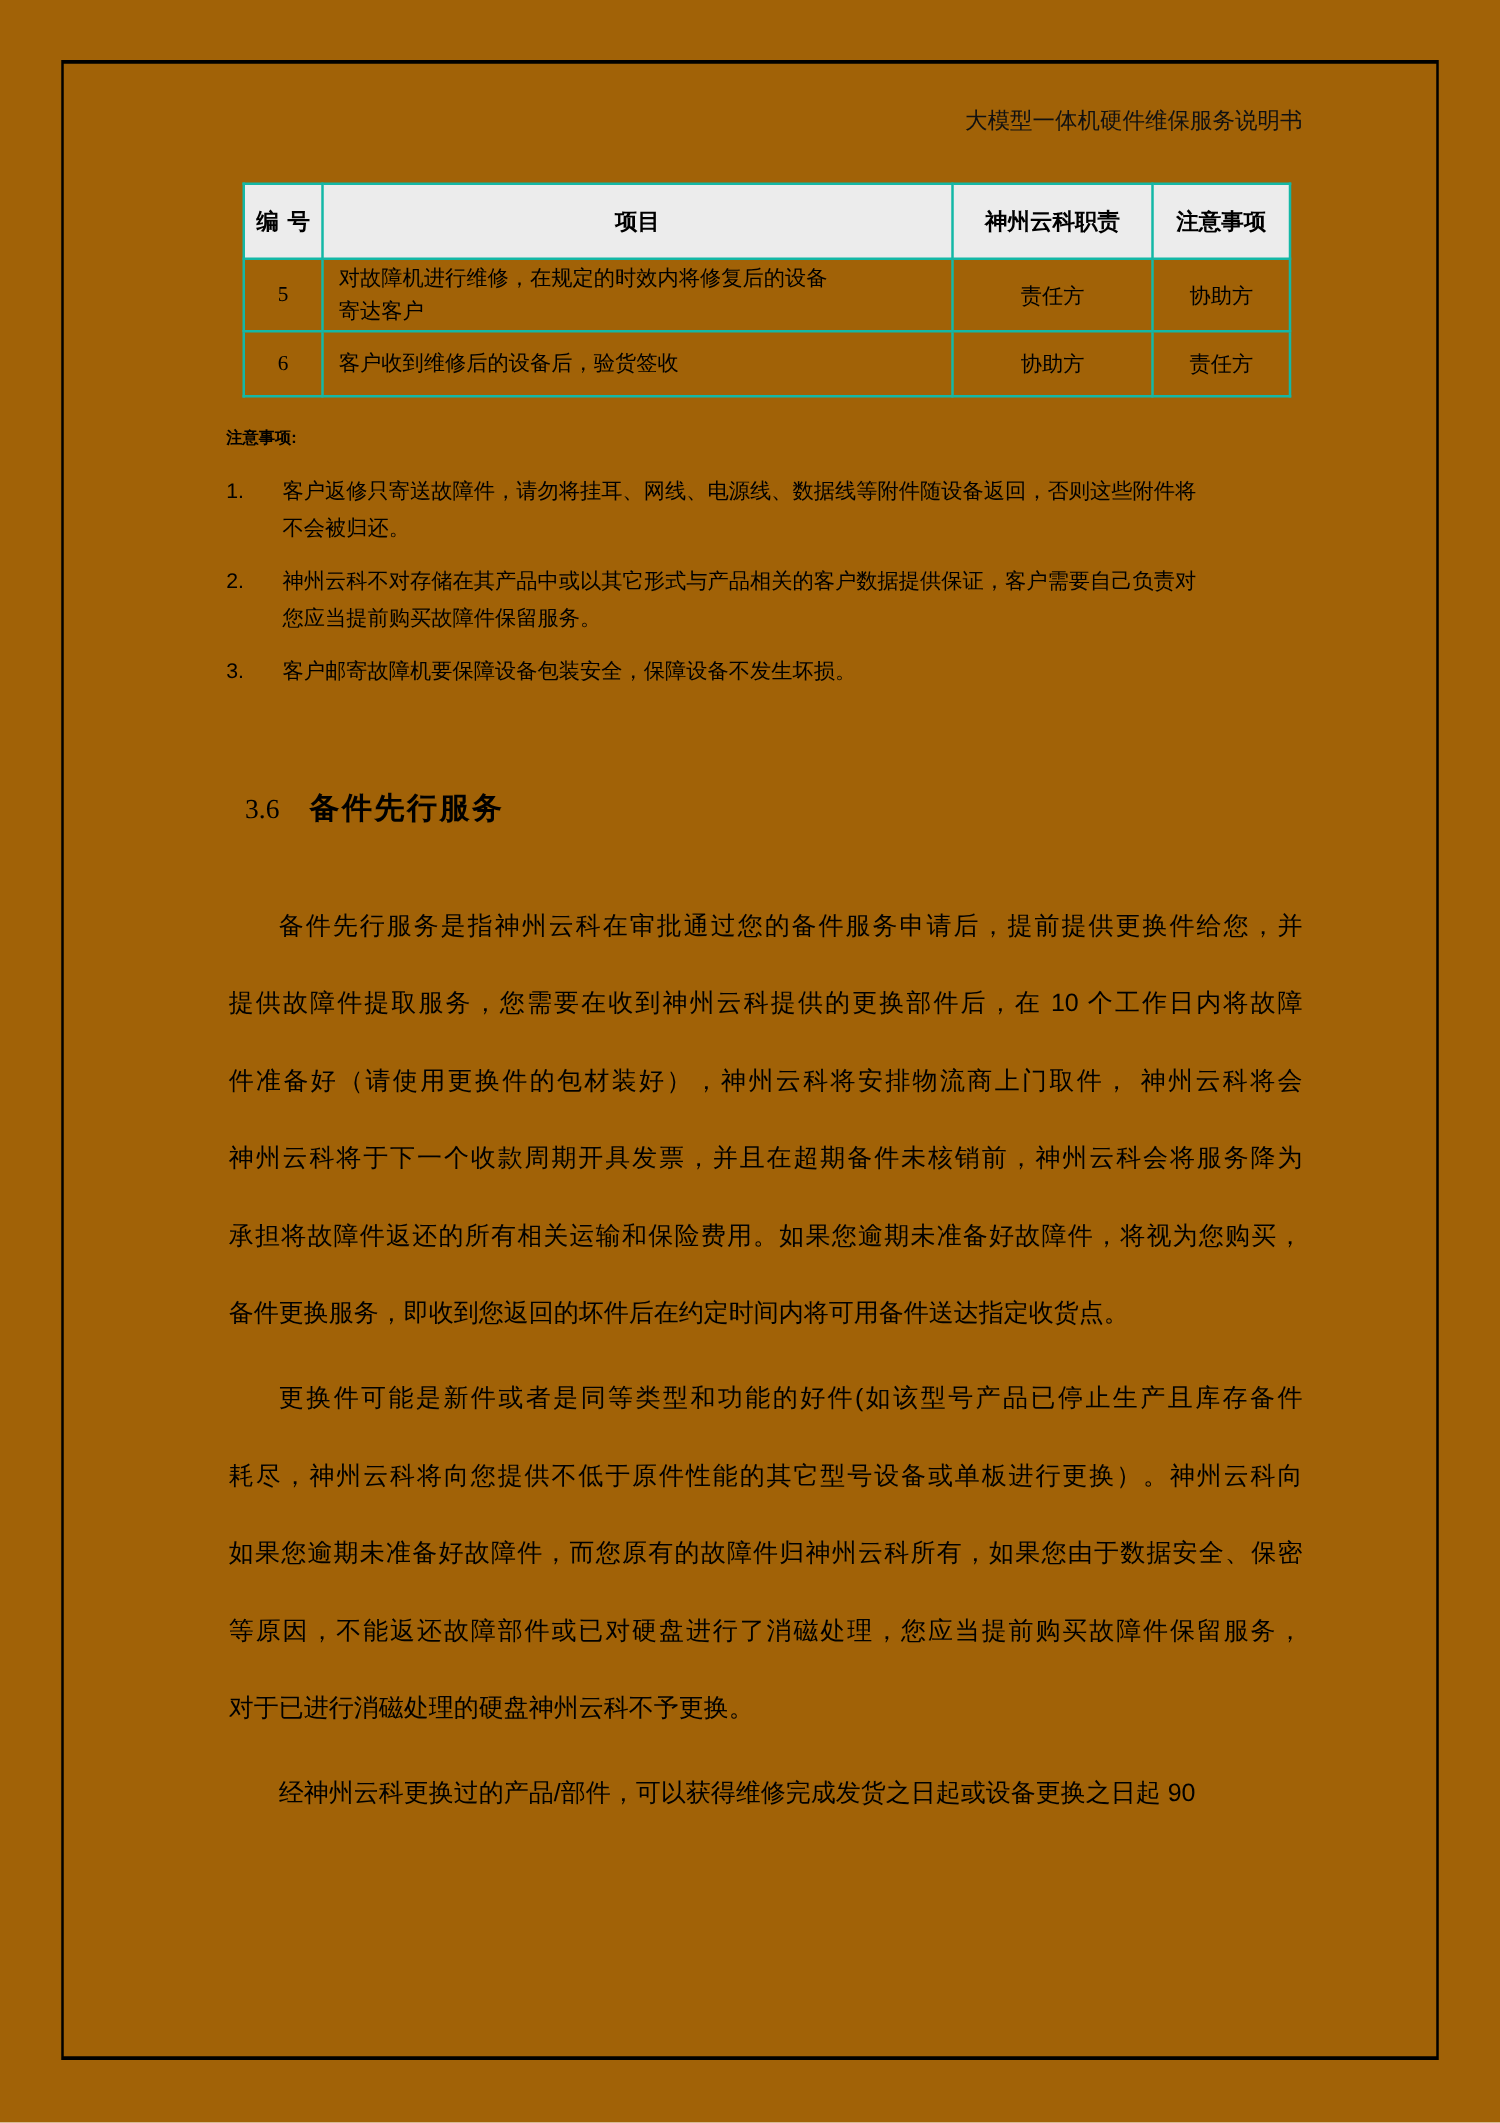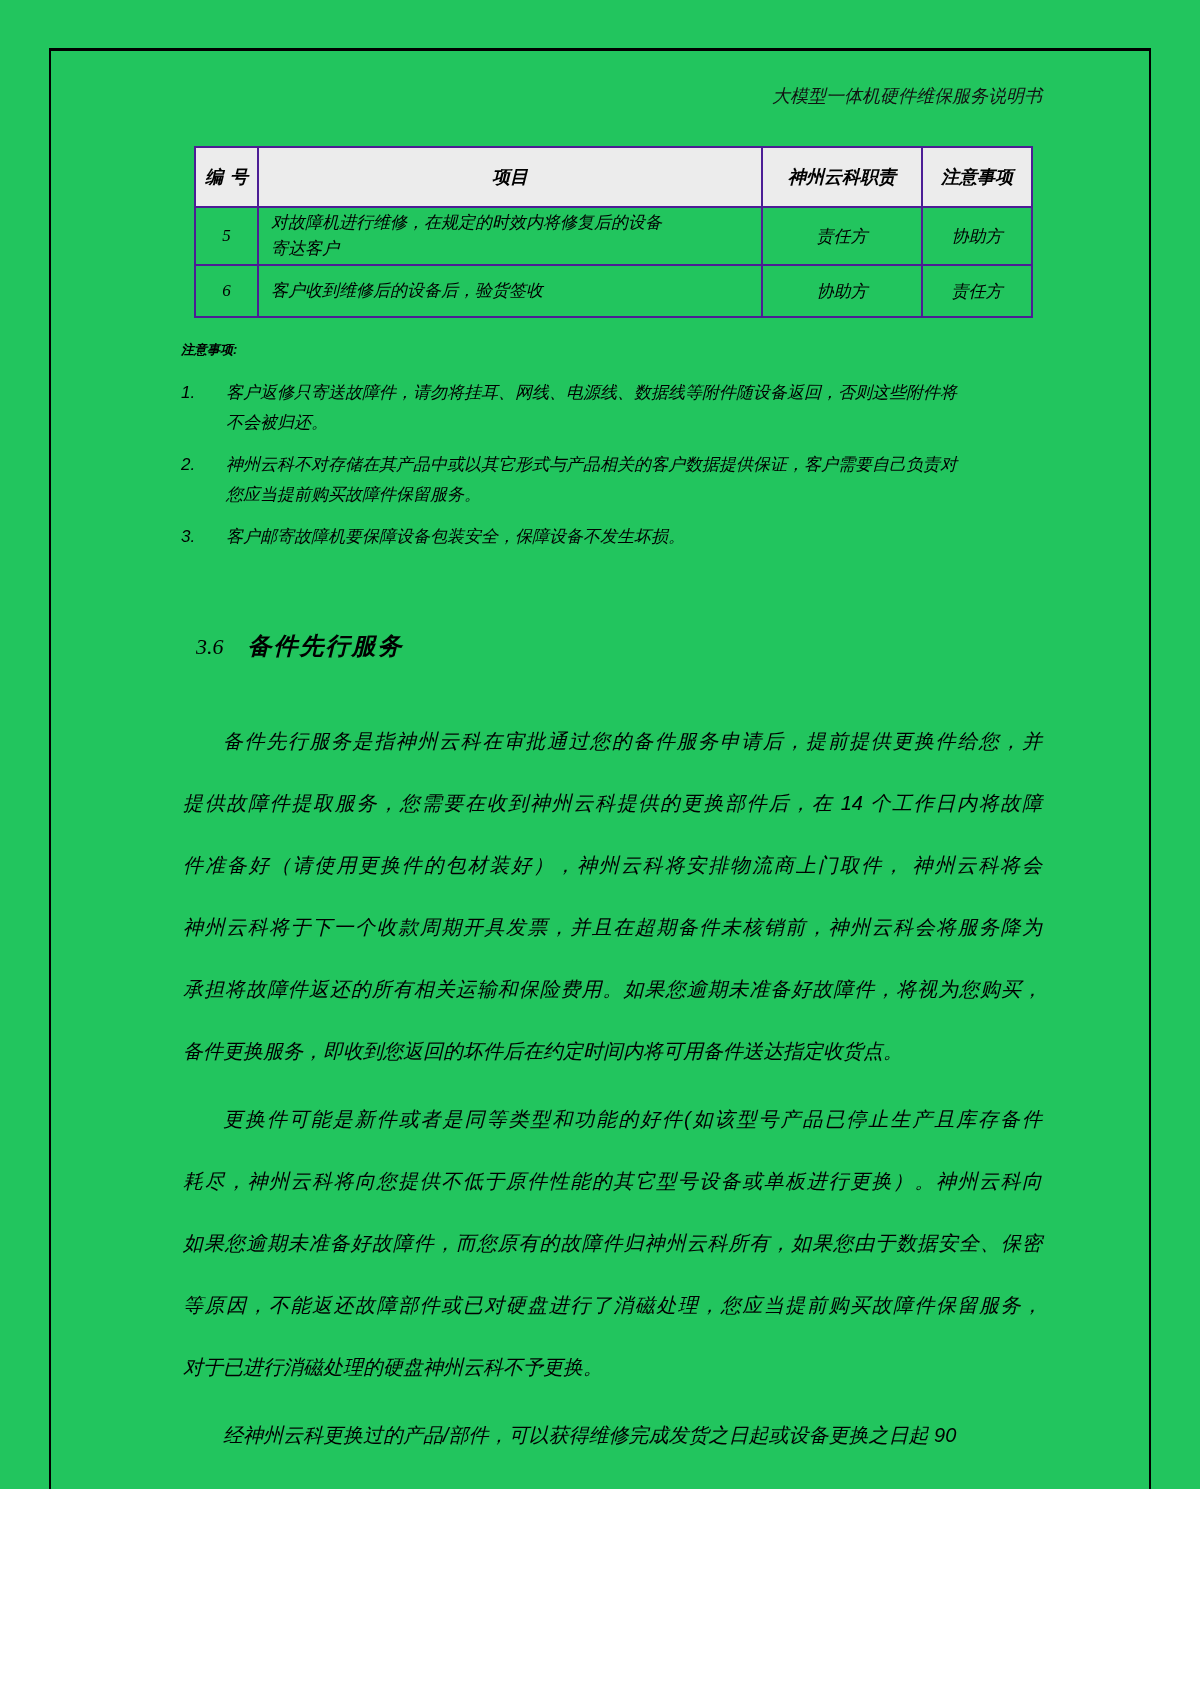--- a/index.html
+++ b/index.html
@@ -1,25 +1,25 @@
 <!DOCTYPE html>
 <html><head>
 <meta charset="utf-8">
 <style>
   html,body{margin:0;padding:0;background:#ffffff;}
-  .page{position:relative;width:1200px;height:1489px;background:#22c55e;color:#000;overflow:hidden;
-        font-family:"Liberation Sans","DejaVu Sans",sans-serif;font-style:italic;}
+  .page{position:relative;width:1200px;height:1698px;background:#a16207;color:#000;overflow:hidden;
+        font-family:"Liberation Sans","DejaVu Sans",sans-serif;}
   .frame{position:absolute;left:49px;top:48px;width:1102px;height:1600px;box-sizing:border-box;
          border:2px solid #000;border-top-width:3px;border-bottom-width:3px;}
   .doc-header{position:absolute;left:183px;top:84px;width:859px;text-align:right;
               font-family:"Liberation Serif","DejaVu Serif",serif;font-size:18px;color:#111;}
   
   .svc-table{position:absolute;left:194px;top:146px;width:837px;border-collapse:collapse;table-layout:fixed;
              font-family:"Liberation Serif","DejaVu Serif",serif;color:#000;}
-  .svc-table th,.svc-table td{border:2px solid #4c1d95;text-align:center;vertical-align:middle;padding:0;}
+  .svc-table th,.svc-table td{border:2px solid #14b8a6;text-align:center;vertical-align:middle;padding:0;}
   .svc-table th{height:58px;background:#ececec;font-size:18px;font-weight:bold;}
   .th-no{letter-spacing:7px;text-indent:7px;}
   .svc-table td{font-size:17px;}
   .row-5 td{height:52px;}
   .row-6 td{height:46px;}
   td.cell-item{text-align:left;padding:2px 12px;line-height:26px;}
   
   .notes{position:absolute;left:181px;top:338px;width:861px;font-size:17px;color:#000;}
   .notes-title{font-weight:bold;font-size:13px;line-height:24px;margin-bottom:16px;}
   .note-item{display:flex;margin-bottom:12px;}
@@ -114,21 +114,21 @@
   <div class="heading">
     <span class="h-num">3.6</span>
     <span class="h-title">备件先行服务</span>
   </div>
 
   <div class="body-text">
 
 
     <div class="para m4">
       <div class="bline ind just">备件先行服务是指神州云科在审批通过您的备件服务申请后，提前提供更换件给您，并</div>
-      <div class="bline just">提供故障件提取服务，您需要在收到神州云科提供的更换部件后，在 14 个工作日内将故障</div>
+      <div class="bline just">提供故障件提取服务，您需要在收到神州云科提供的更换部件后，在 10 个工作日内将故障</div>
       <div class="bline just">件准备好（请使用更换件的包材装好），神州云科将安排物流商上门取件， 神州云科将会</div>
       <div class="bline just">神州云科将于下一个收款周期开具发票，并且在超期备件未核销前，神州云科会将服务降为</div>
       <div class="bline just">承担将故障件返还的所有相关运输和保险费用。如果您逾期未准备好故障件，将视为您购买，</div>
       <div class="bline">备件更换服务，即收到您返回的坏件后在约定时间内将可用备件送达指定收货点。</div>
     </div>
 
     <div class="para m6">
       <div class="bline ind just">更换件可能是新件或者是同等类型和功能的好件(如该型号产品已停止生产且库存备件</div>
       <div class="bline just">耗尽，神州云科将向您提供不低于原件性能的其它型号设备或单板进行更换）。神州云科向</div>
       <div class="bline just">如果您逾期未准备好故障件，而您原有的故障件归神州云科所有，如果您由于数据安全、保密</div>

